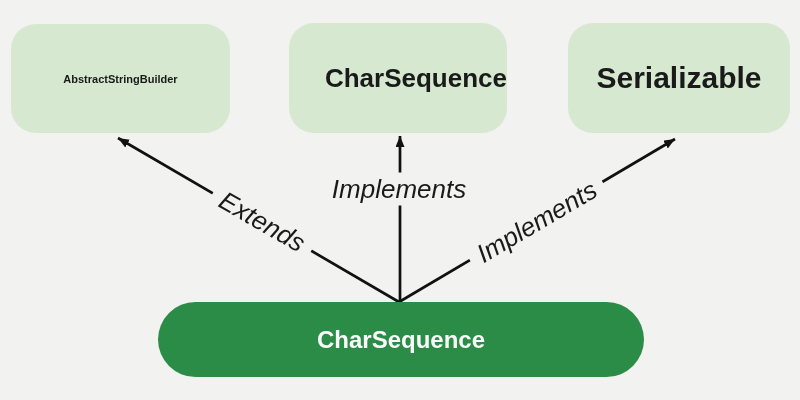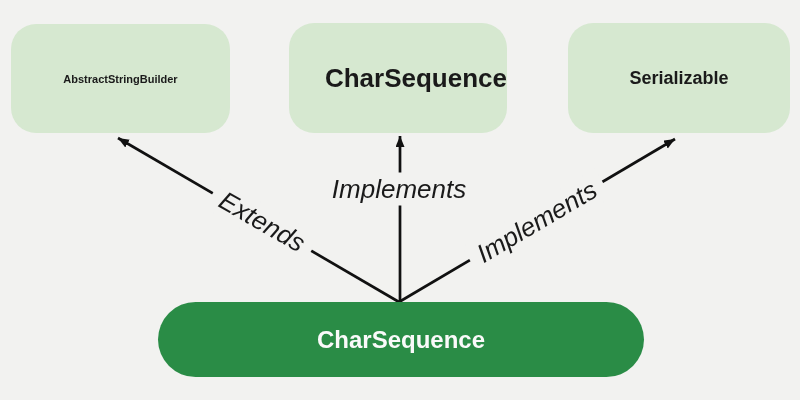--- a/index.html
+++ b/index.html
@@ -44,21 +44,21 @@
     background: var(--interface-fill);
     border-radius: 25px;
   }
   .node-class {
     background: var(--class-fill);
     border-radius: 38px;
     color: var(--inverse-text);
   }
   .node-abstract   { left: 11px;  top: 24px;  width: 219px; height: 109px; font-size: 11px; }
   .node-charseq    { left: 289px; top: 23px;  width: 218px; height: 110px; font-size: 26px; justify-content: flex-end; }
-  .node-serializable { left: 568px; top: 23px; width: 222px; height: 110px; font-size: 18px; }
+  .node-serializable { left: 568px; top: 23px; width: 222px; height: 110px; font-size: 30px; }
   .node-stringbuilder { left: 158px; top: 302px; width: 486px; height: 75px; font-size: 24px; }
   .edge-label {
     position: absolute;
     font-size: 26px;
     font-style: italic;
     font-weight: 500;
     color: var(--node-text);
     background: var(--bg);
     padding: 1px 10px;
     white-space: nowrap;

